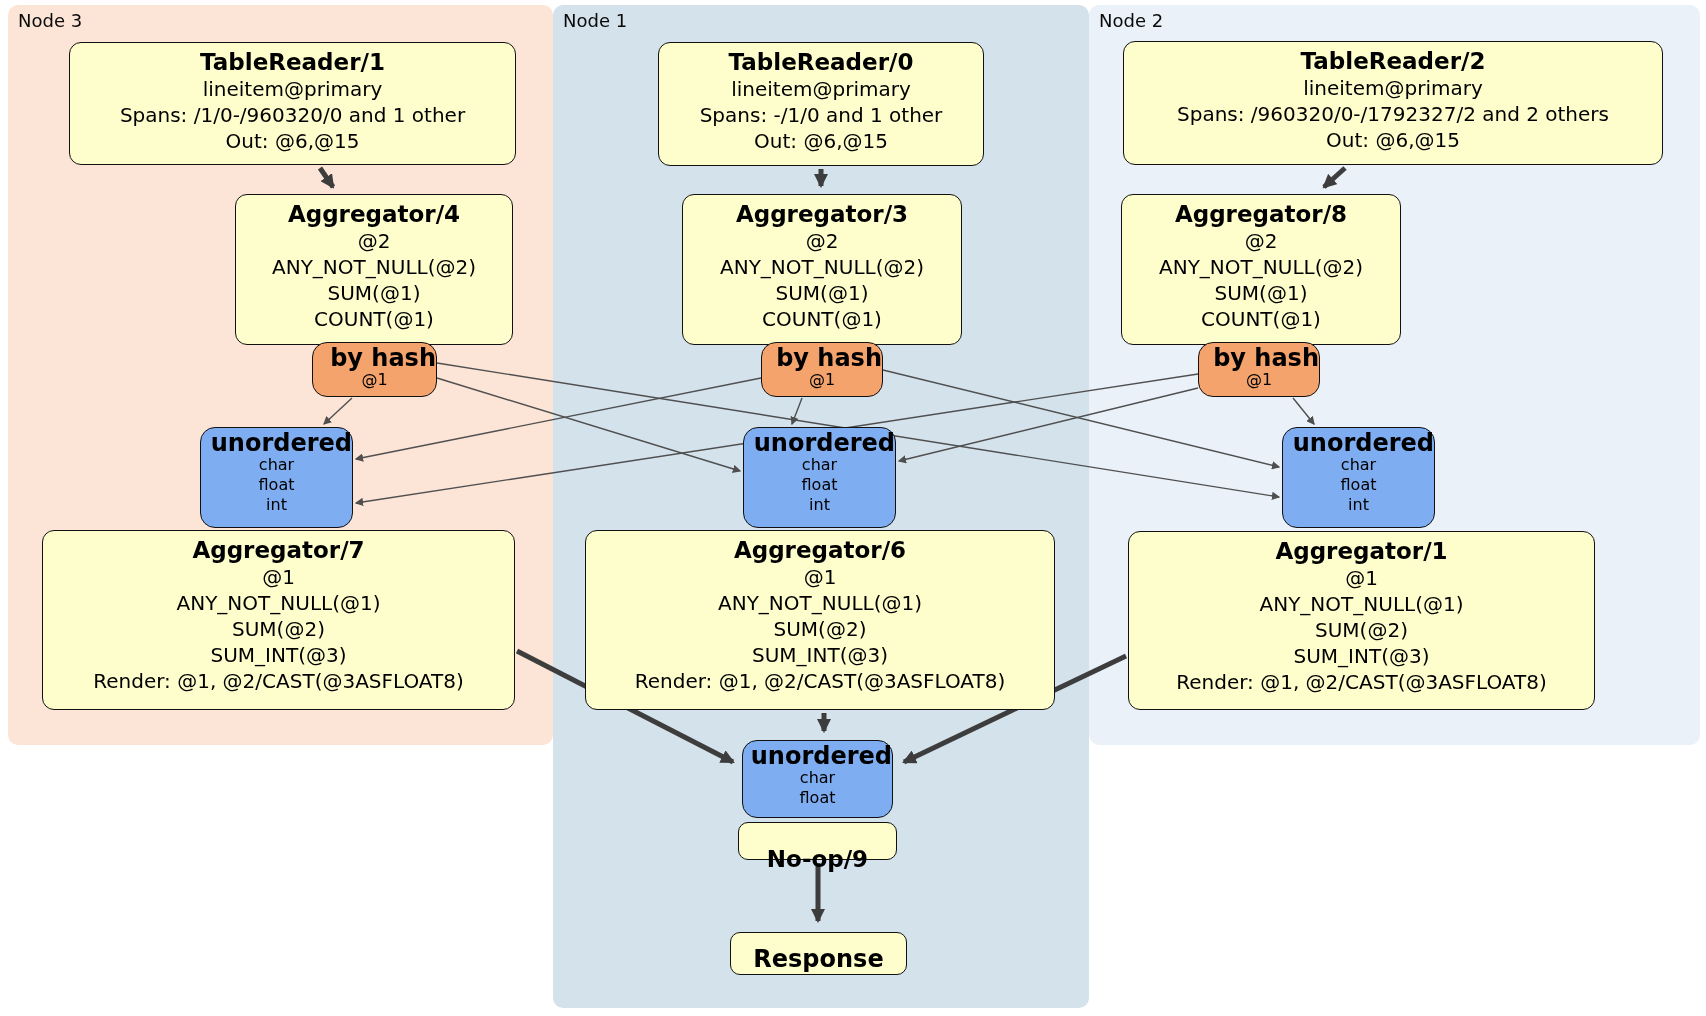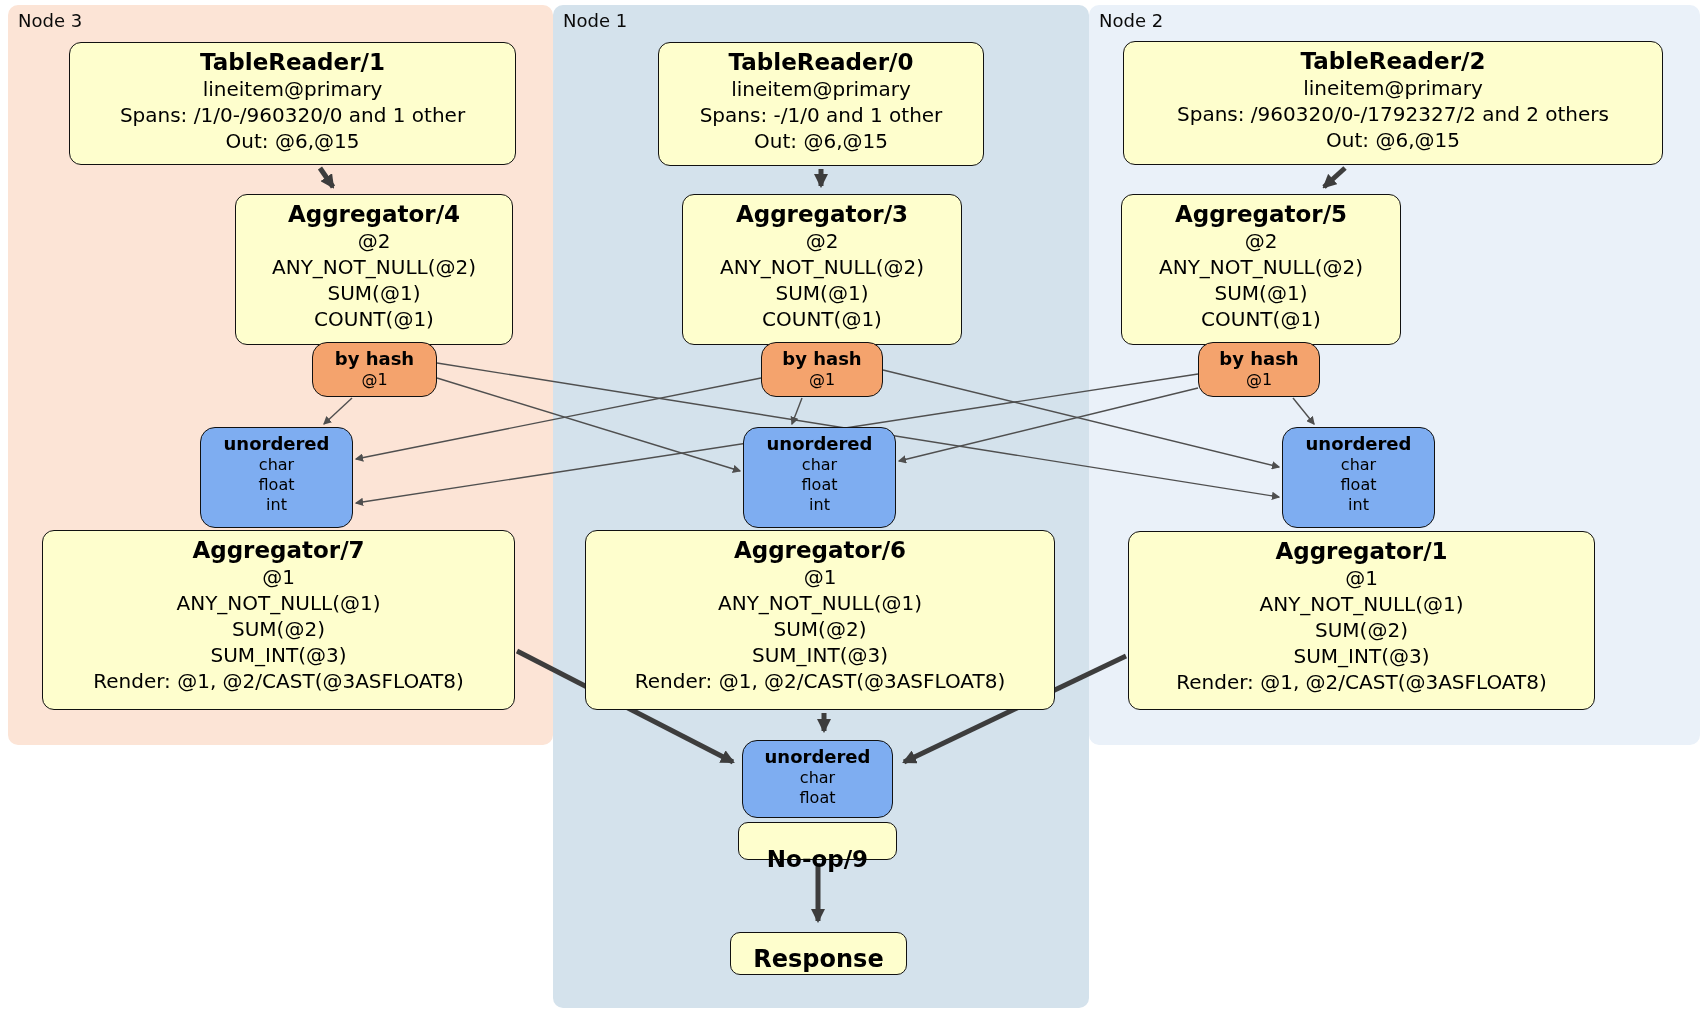--- a/index.html
+++ b/index.html
@@ -20,21 +20,21 @@
   .box{
     position:absolute;z-index:2;box-sizing:border-box;
     border:1.6px solid var(--box-border,#111111);
     background:var(--box-yellow,#fefecd);
     border-radius:12px;text-align:center;
   }
   .box .title{font-weight:bold;font-size:23px;line-height:28px;}
   .box .line{font-size:20px;line-height:26px;white-space:nowrap;}
   .proc{padding-top:5px;}
   .small{padding-top:4px;border-radius:15px;}
-  .small .title{font-size:18px;line-height:23px;}
+  .small .title{font-size:24px;line-height:23px;text-align:right;}
   .small .line{font-size:16px;line-height:20px;}
   .router{background:var(--box-orange,#f4a36d);}
   .sync{background:var(--box-blue,#7eadf1);}
   .noop{padding-top:20px;border-radius:10px;}
   .noop .title{font-size:23px;line-height:32px;}
   .response{padding-top:8px;border-radius:10px;}
   .response .title{font-size:24px;line-height:37px;}
 </style>
 </head>
 <body>
@@ -167,21 +167,21 @@
   </div>
 
   <div class="box proc" style="left:1123px;top:41px;width:540px;height:124px">
     <div class="title">TableReader/2</div>
     <div class="line">lineitem@primary</div>
     <div class="line">Spans: /960320/0-/1792327/2 and 2 others</div>
     <div class="line">Out: @6,@15</div>
   </div>
 
   <div class="box proc" style="left:1121px;top:194px;width:280px;height:151px">
-    <div class="title">Aggregator/5</div>
+    <div class="title">Aggregator/8</div>
     <div class="line">@2</div>
     <div class="line">ANY_NOT_NULL(@2)</div>
     <div class="line">SUM(@1)</div>
     <div class="line">COUNT(@1)</div>
   </div>
 
   <div class="box small router" style="left:1198px;top:342px;width:122px;height:55px">
     <div class="title">by hash</div>
     <div class="line">@1</div>
   </div>

